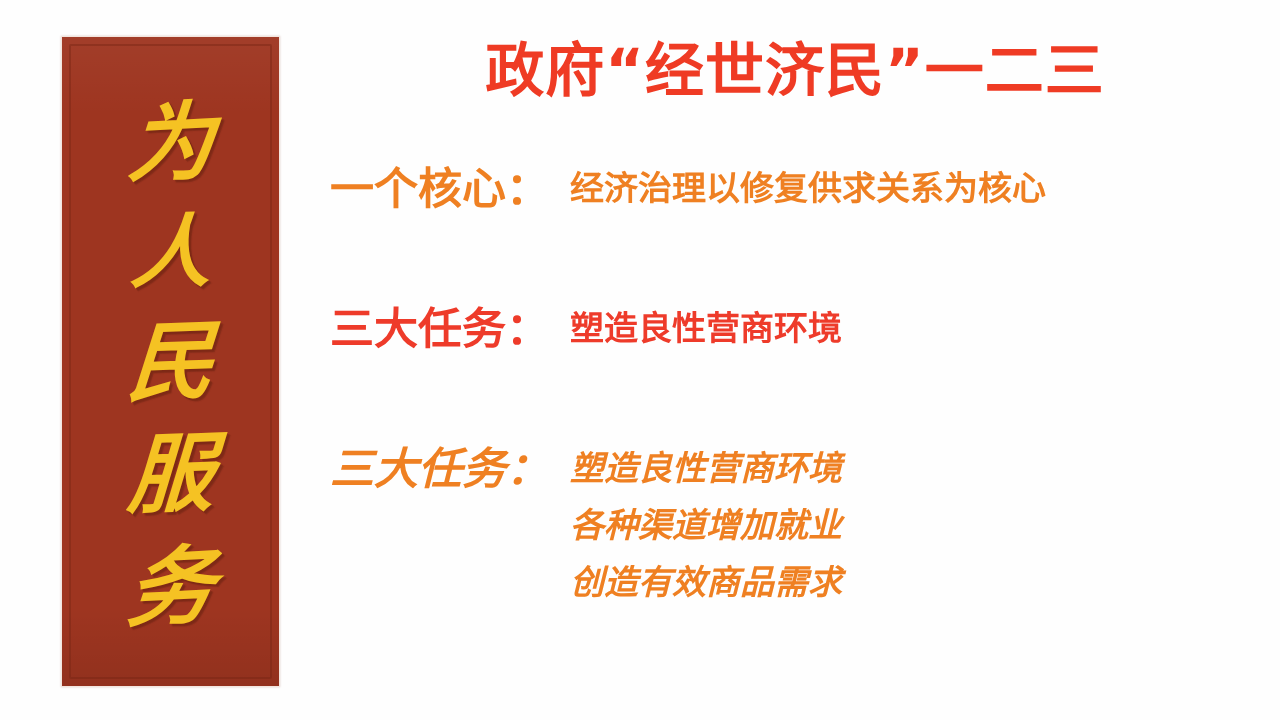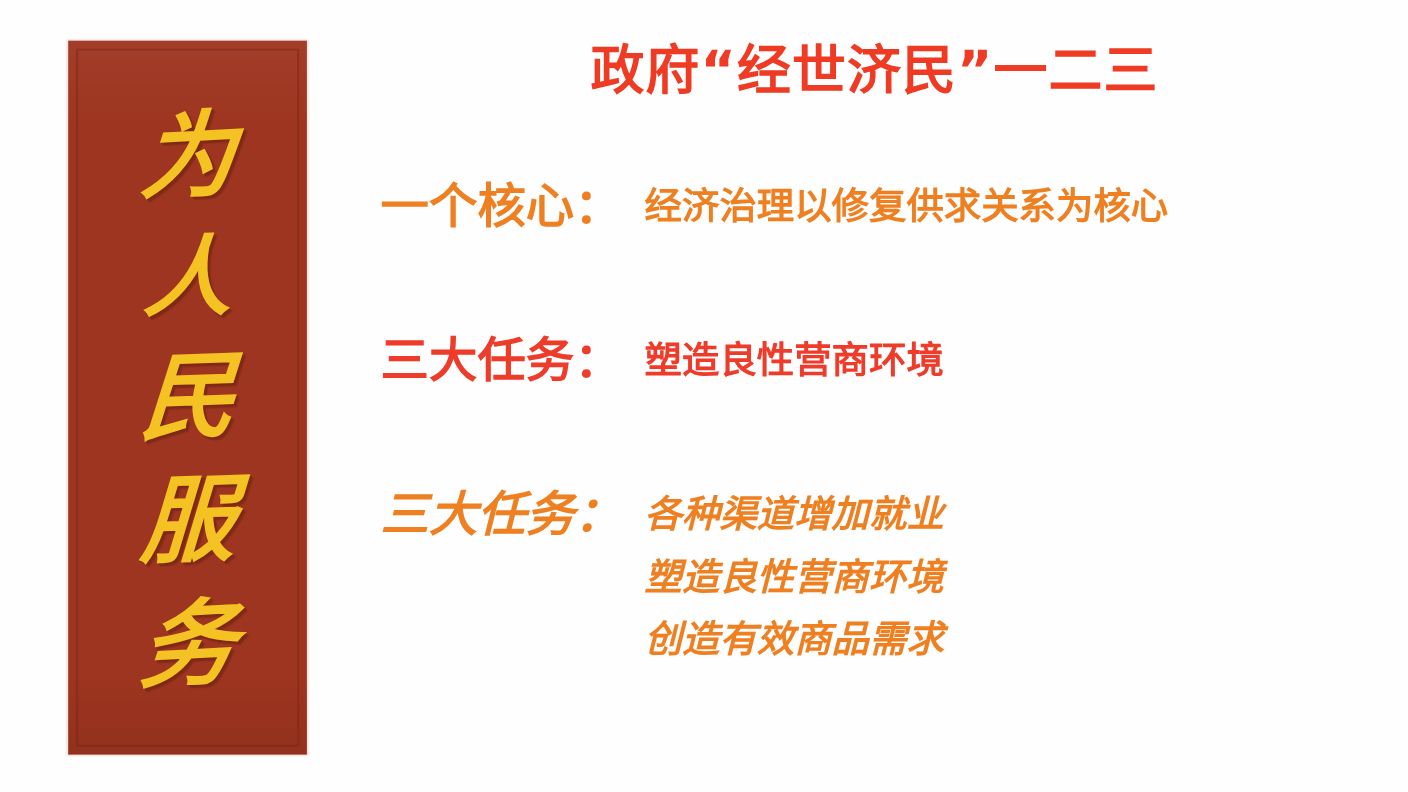--- a/index.html
+++ b/index.html
@@ -76,38 +76,37 @@
   .banner-char.c4 { transform: skewX(-8deg) rotate(-3deg); }
 
   
   #title {
     position: absolute;
     left: 330px;
     top: 36px;
     width: 930px;
     text-align: center;
     color: #ef3b24;
-    font-size: 49px;
+    font-size: 59px;
     font-weight: 700;
     line-height: 1.18;
     letter-spacing: 1px;
     white-space: nowrap;
   }
 
   
   #content {
     position: absolute;
     left: 330px;
     top: 160px;
     width: 930px;
   }
   .block {
     display: flex;
     align-items: flex-start;
-    margin-left: 16px;
   }
   .block-label {
     width: 240px;
     flex: 0 0 240px;
     text-align: left;
     font-size: 44px;
     font-weight: 700;
     line-height: 57px;
     white-space: nowrap;
   }
@@ -157,20 +156,20 @@
     <div class="block bal">
       <div class="block-label c-red">三大任务：</div>
       <div class="block-lines c-red">
         <span class="block-line">塑造良性营商环境</span>
       </div>
     </div>
 
     <div class="block task">
       <div class="block-label c-orange">三大任务：</div>
       <div class="block-lines c-orange">
+        <span class="block-line">塑造良性营商环境</span>
         <span class="block-line">各种渠道增加就业</span>
-        <span class="block-line">塑造良性营商环境</span>
         <span class="block-line">创造有效商品需求</span>
       </div>
     </div>
 
   </div>
 </div>
 
 </body></html>

